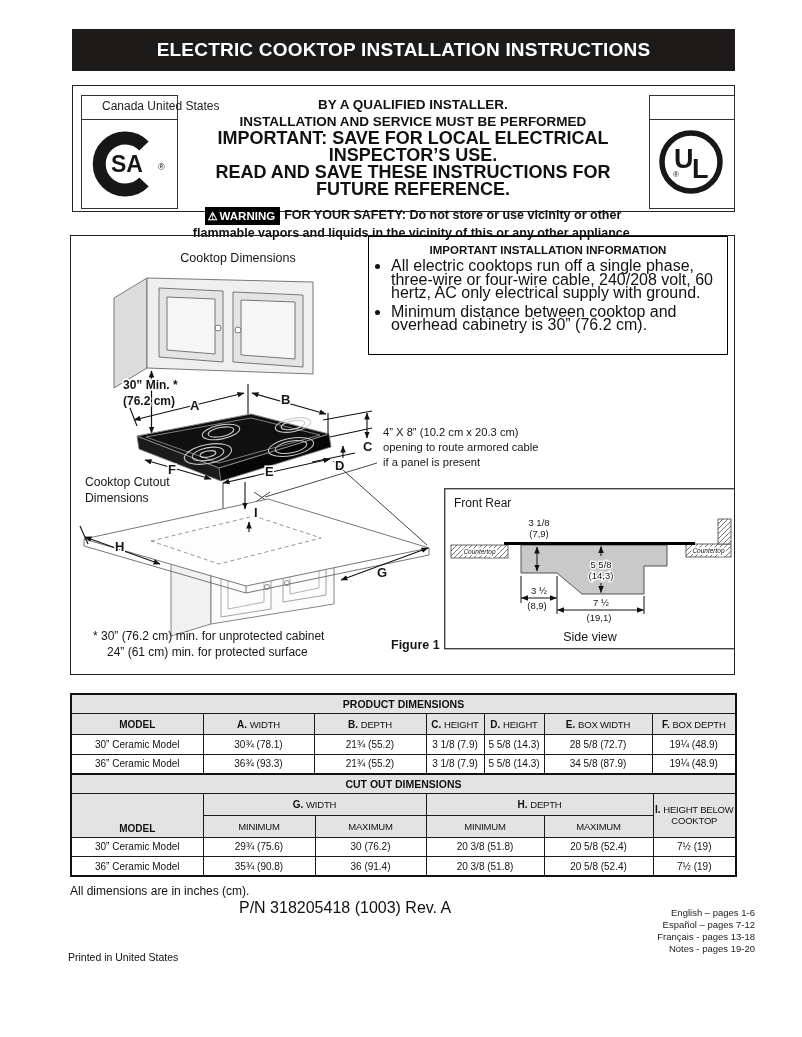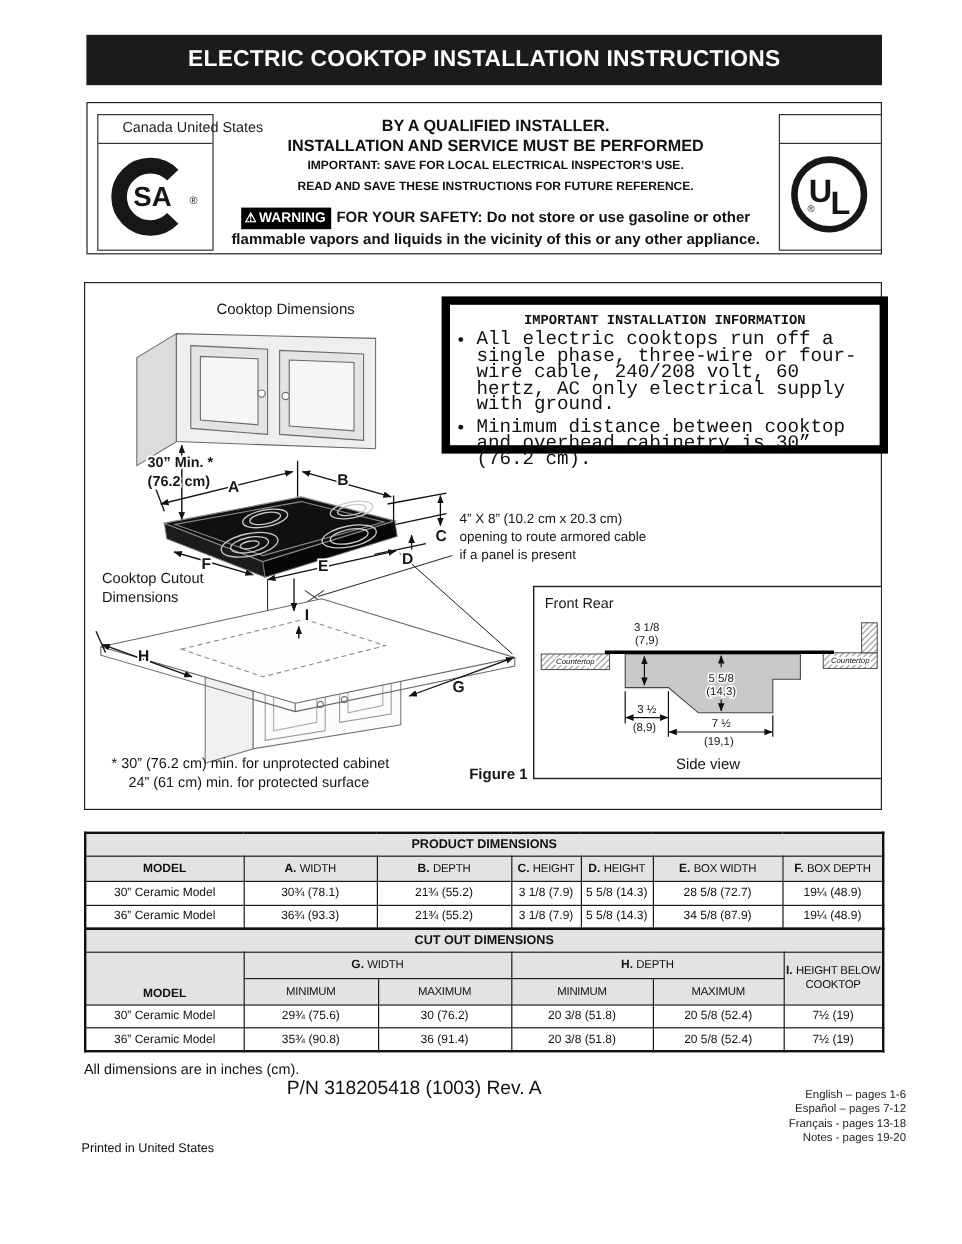--- a/index.html
+++ b/index.html
@@ -14,31 +14,31 @@
 
   
   .safetybox{left:72px;top:85px;width:661px;height:125px;border:1px solid #222;}
   .logo-box{position:absolute;border:1px solid #333;background:#fff;}
   .logo-strip{height:23px;border-bottom:1px solid #333;}
   .csa-box{left:8px;top:9px;width:95px;height:112px;}
   .ul-box{left:576px;top:9px;width:84px;height:112px;}
   .region-caption{position:absolute;left:29px;top:13px;font-size:12px;color:#222;white-space:nowrap;}
   .safety-text{position:absolute;left:110px;top:10px;width:460px;text-align:center;}
   .safety-text .l1{font-size:13.5px;font-weight:bold;line-height:17px;}
-  .safety-text .l3{font-size:10px;font-weight:bold;line-height:17px;}
+  .safety-text .l3{font-size:18px;font-weight:bold;line-height:17px;}
   .warnrow{margin-top:9px;display:flex;justify-content:center;align-items:flex-start;
            font-size:12.5px;font-weight:bold;line-height:16px;}
   .warnbadge{background:#000;color:#fff;font-size:11.5px;font-weight:bold;
              padding:1px 5px 1px 3px;margin-right:4px;display:inline-flex;align-items:center;}
   .warnbadge .tri{font-size:11px;margin-right:2px;}
 
   
   .figbox{left:70px;top:235px;width:663px;height:438px;border:1px solid #222;}
   .fig-svg{position:absolute;left:0;top:0;}
-  .infobox{position:absolute;left:297px;top:11px;width:358px;height:117px;border:7px solid #000000;font-family:Liberation Mono, monospace;}
+  .infobox{position:absolute;left:297px;top:0;width:358px;height:117px;border:1px solid #000000;}
   .infobox h2{margin:7px 8px 3px 8px;text-align:center;font-size:11.5px;font-weight:bold;}
   .infobox ul{margin:2px 10px 0 12px;padding-left:10px;font-size:16px;line-height:13.5px;}
   .infobox li{margin-bottom:5px;}
   text{font-family:"Liberation Sans",sans-serif;fill:#161616;}
   .dimlbl{font-size:13px;font-weight:bold;paint-order:stroke;stroke:#fff;stroke-width:3px;}
   .halo{paint-order:stroke;stroke:#fff;stroke-width:3px;}
   .small-dim{font-size:9.5px;paint-order:stroke;stroke:#fff;stroke-width:2.5px;}
 
   
   .tables{left:70px;top:693px;width:665px;}
@@ -93,21 +93,21 @@
     <div class="safety-text">
       <div class="l1">BY A QUALIFIED INSTALLER.</div>
       <div class="l1">INSTALLATION AND SERVICE MUST BE PERFORMED</div>
       <div class="l3">IMPORTANT: SAVE FOR LOCAL ELECTRICAL INSPECTOR’S USE.</div>
       <div class="l3">READ AND SAVE THESE INSTRUCTIONS FOR FUTURE REFERENCE.</div>
       <div class="warnrow">
         <span class="warnbadge">
             <span class="tri">⚠</span>
             <span>WARNING</span>
           </span>
-        <span>FOR YOUR SAFETY:  Do not store or use gasoline or other</span>
+        <span>FOR YOUR SAFETY:  Do not store or use vicinity or other</span>
       </div>
       <div class="warnrow" style="margin-top:0">flammable vapors and liquids in the vicinity of this or any other appliance.</div>
     </div>
   </div>
 
   <div class="abs figbox">
 
     <svg class="fig-svg" width="663" height="438" viewBox="0 0 663 438">
       <defs>
         <marker id="ah" markerWidth="8" markerHeight="6" refX="6.5" refY="2.75" orient="auto-start-reverse" markerUnits="userSpaceOnUse">

